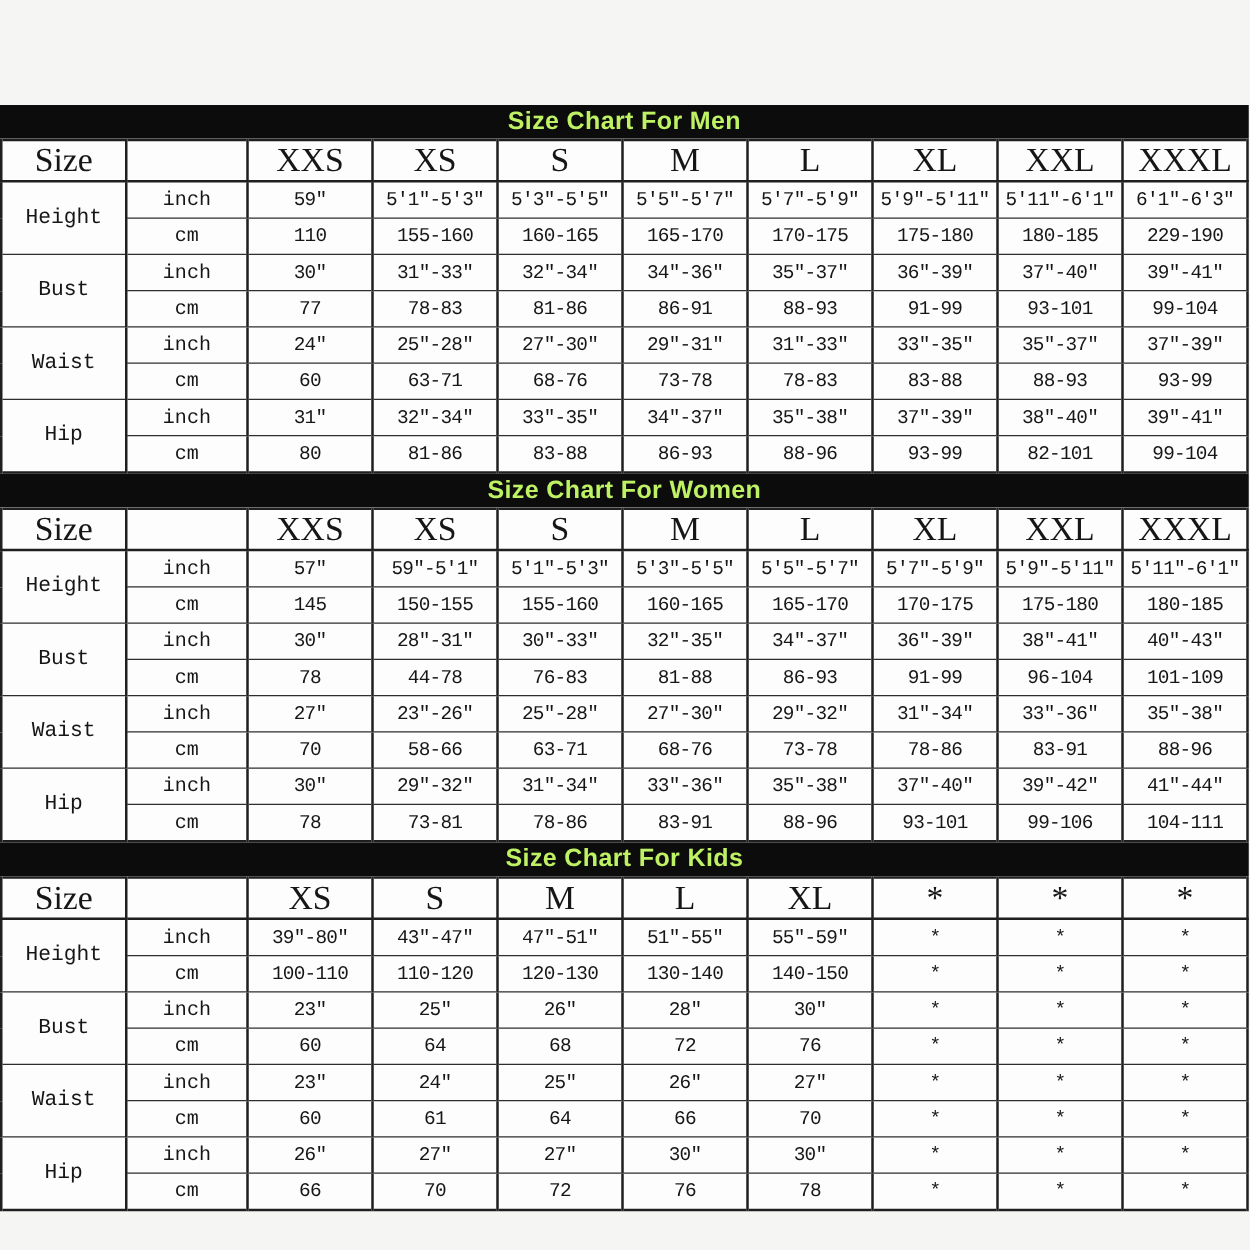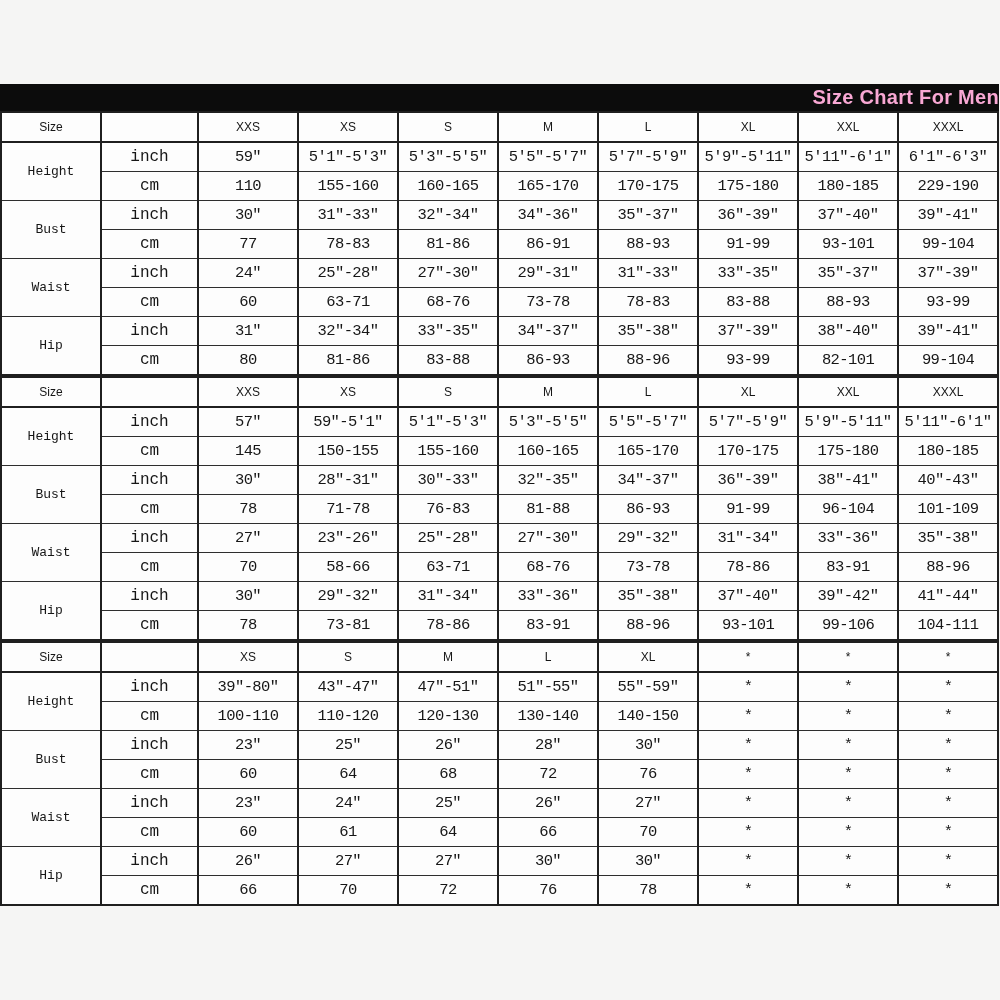--- a/index.html
+++ b/index.html
@@ -13,24 +13,24 @@
   }
   .chart {
     position: absolute;
     left: 0;
     top: 84px;
     width: 999px;
   }
   .title-bar {
     height: 27px;
     background: #0c0c0c;
-    color: #f9a8d4;
+    color: #bef264;
     display: flex;
     align-items: center;
-    justify-content: flex-end;
+    justify-content: center;
     font-family: "Liberation Sans", sans-serif;
     font-weight: bold;
     font-size: 20px;
     letter-spacing: 0.3px;
   }
   table {
     border-collapse: collapse;
     table-layout: fixed;
     width: 100%;
     background: #fdfdfd;
@@ -45,33 +45,33 @@
     border-bottom: 1px solid #2e2e2e;
     text-align: center;
     vertical-align: middle;
     padding: 0;
     height: 28px;
     color: #161616;
     overflow: hidden;
     white-space: nowrap;
   }
   tr.hdr-row th {
-    font-family: Liberation Sans, sans-serif;
+    font-family: Liberation Serif, serif;
     font-weight: 400;
-    font-size: 12px;
+    font-size: 27px;
     border-bottom: 2px solid #1f1f1f;
   }
   th.size-cell {
     font-family: "Liberation Mono", monospace;
     font-size: 19px;
     font-weight: 400;
   }
   td.mlabel {
     font-family: "Liberation Mono", monospace;
-    font-size: 13px;
+    font-size: 17px;
   }
   td.unit {
     font-family: "Liberation Mono", monospace;
     font-size: 16px;
   }
   td.val {
     font-family: "Liberation Mono", monospace;
     font-size: 15.5px;
     letter-spacing: -0.6px;
   }
@@ -200,20 +200,23 @@
               <td class="val">86-93</td>
               <td class="val">88-96</td>
               <td class="val">93-99</td>
               <td class="val">82-101</td>
               <td class="val">99-104</td>
             </tr>
           </tbody>
         </table>
       </div>
       <div class="section">
+        <div class="title-bar">
+          <span class="">Size Chart For Women</span>
+        </div>
         <table class="">
           <colgroup>
             <col class="c-label">
             <col class="c-unit">
             <col>
             <col>
             <col>
             <col>
             <col>
             <col>
@@ -264,21 +267,21 @@
               <td class="val">30"-33"</td>
               <td class="val">32"-35"</td>
               <td class="val">34"-37"</td>
               <td class="val">36"-39"</td>
               <td class="val">38"-41"</td>
               <td class="val">40"-43"</td>
             </tr>
             <tr>
               <td class="unit">cm</td>
               <td class="val">78</td>
-              <td class="val">71-78</td>
+              <td class="val">44-78</td>
               <td class="val">76-83</td>
               <td class="val">81-88</td>
               <td class="val">86-93</td>
               <td class="val">91-99</td>
               <td class="val">96-104</td>
               <td class="val">101-109</td>
             </tr>
             <tr>
               <td class="mlabel" rowspan="2">Waist</td>
               <td class="unit">inch</td>
@@ -322,20 +325,23 @@
               <td class="val">83-91</td>
               <td class="val">88-96</td>
               <td class="val">93-101</td>
               <td class="val">99-106</td>
               <td class="val">104-111</td>
             </tr>
           </tbody>
         </table>
       </div>
       <div class="section">
+        <div class="title-bar">
+          <span class="">Size Chart For Kids</span>
+        </div>
         <table class="">
           <colgroup>
             <col class="c-label">
             <col class="c-unit">
             <col>
             <col>
             <col>
             <col>
             <col>
             <col>

